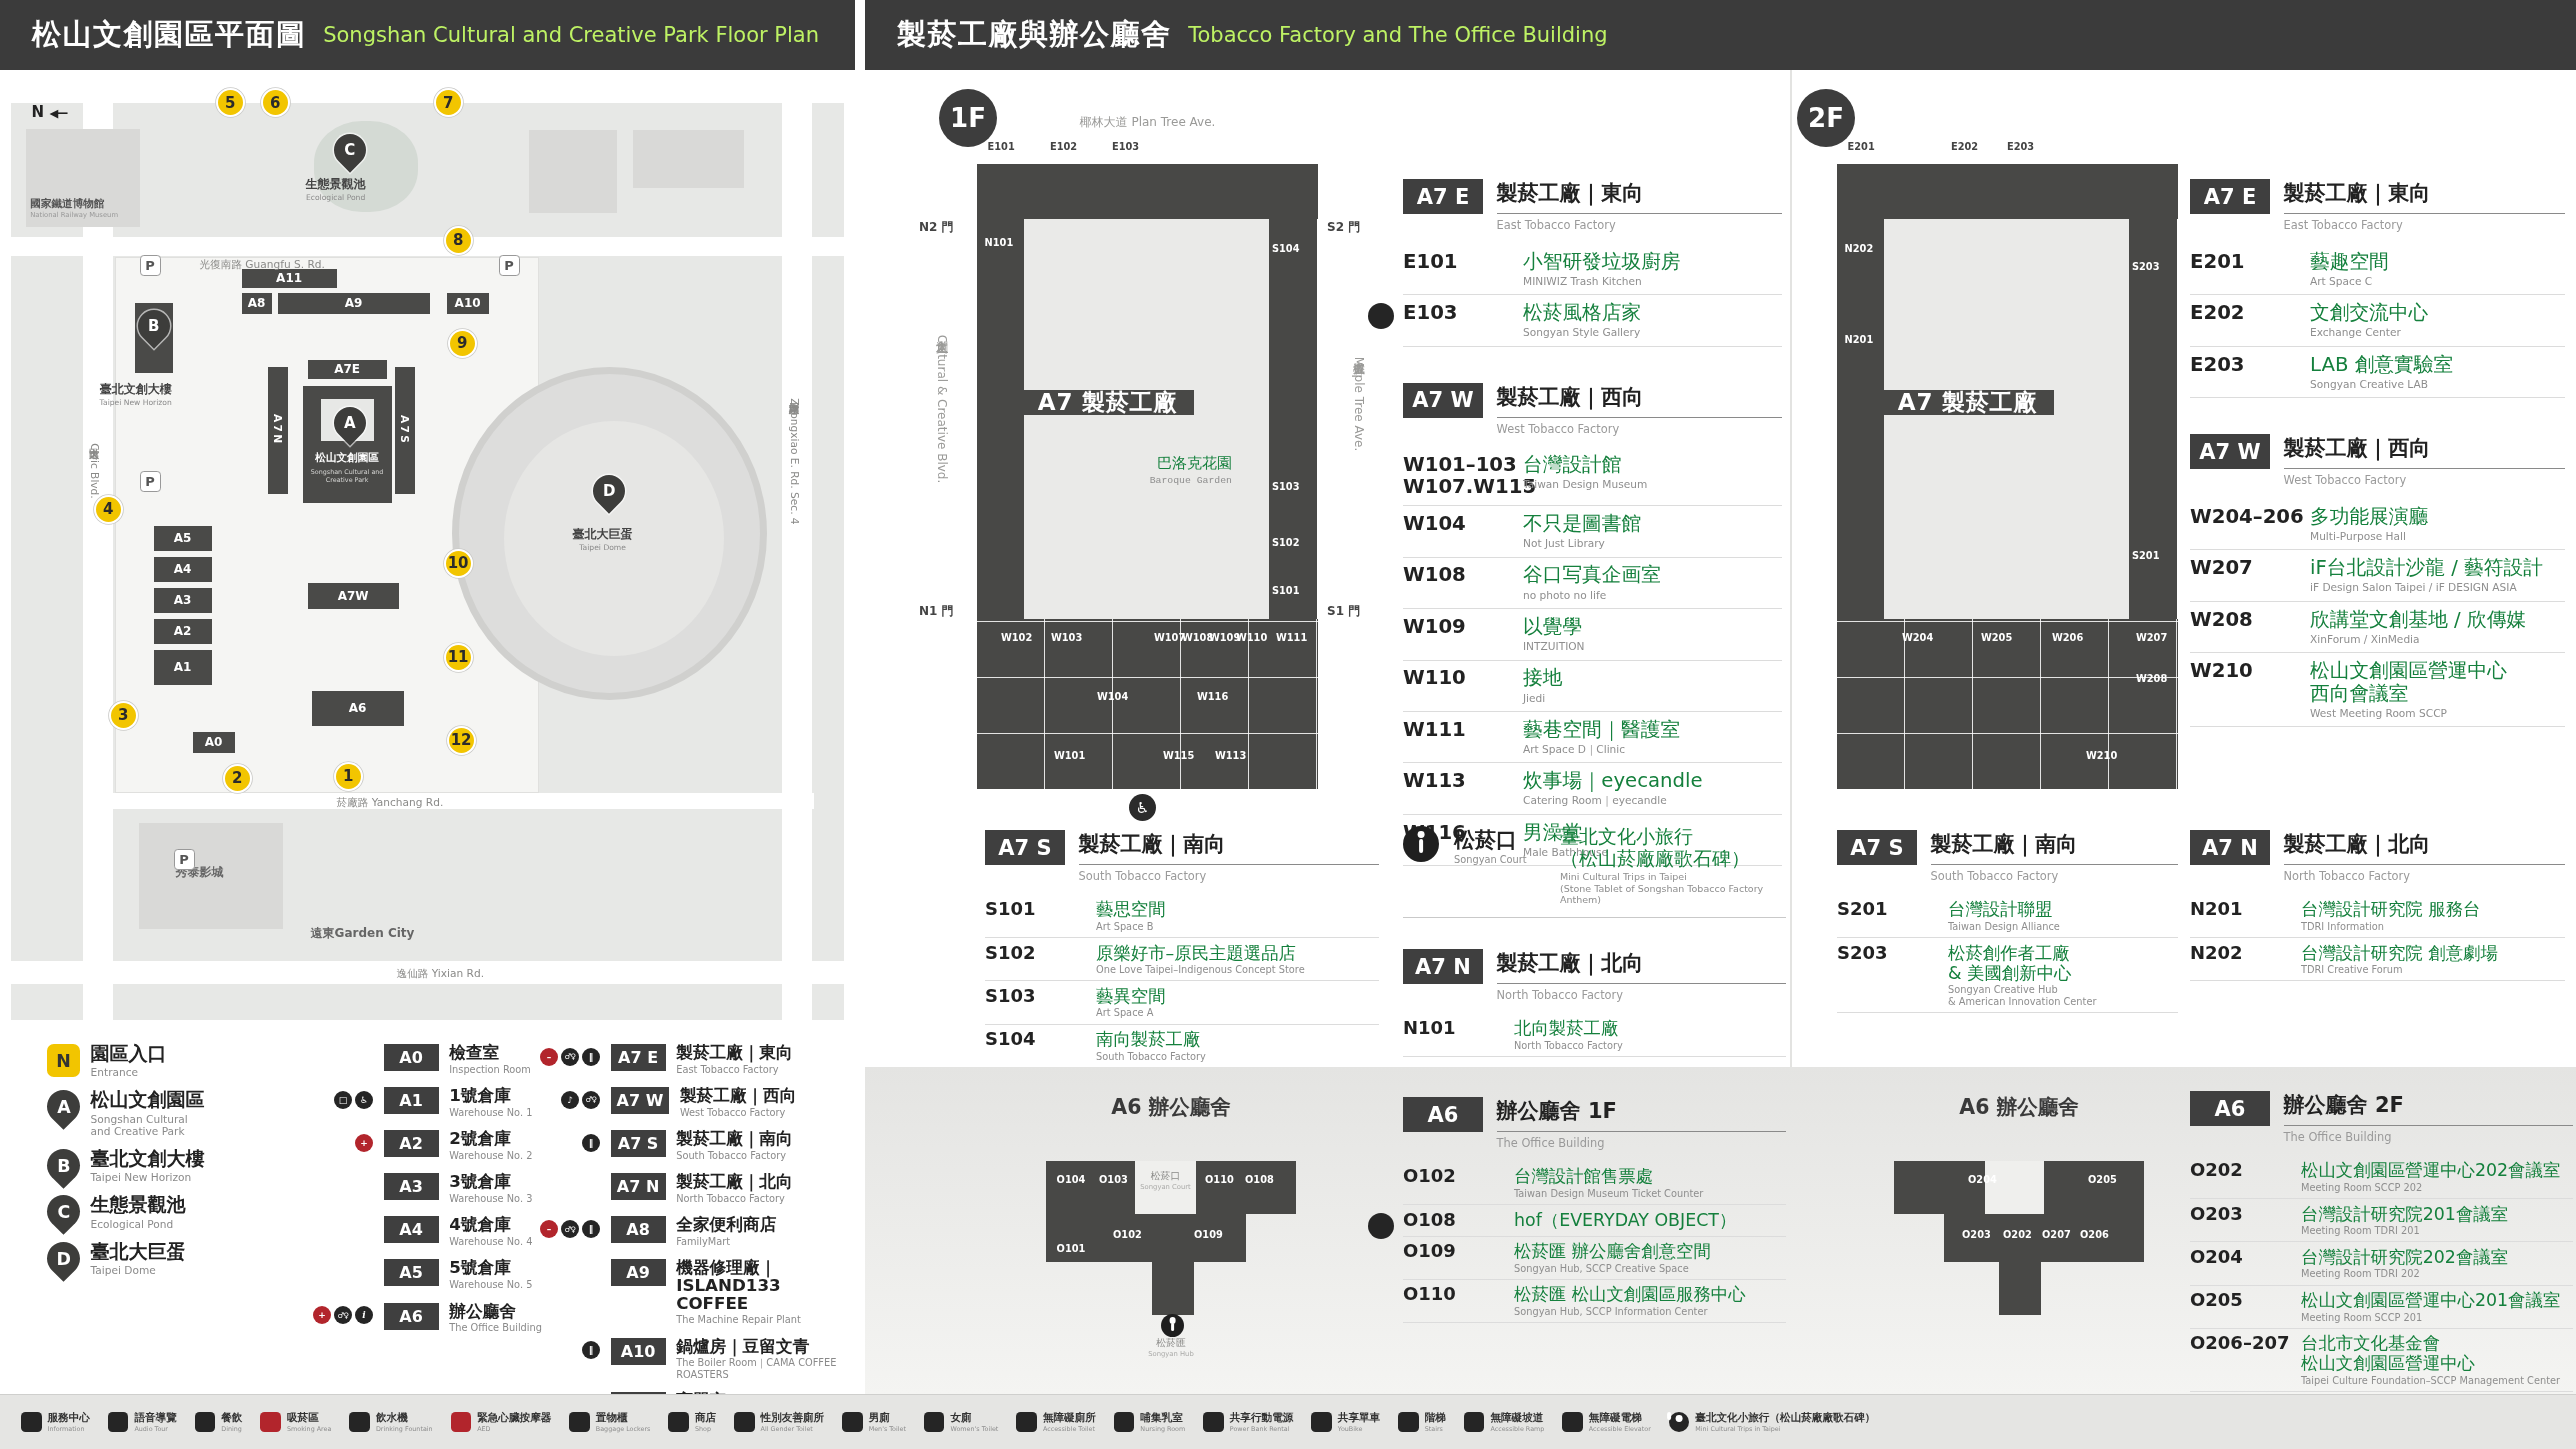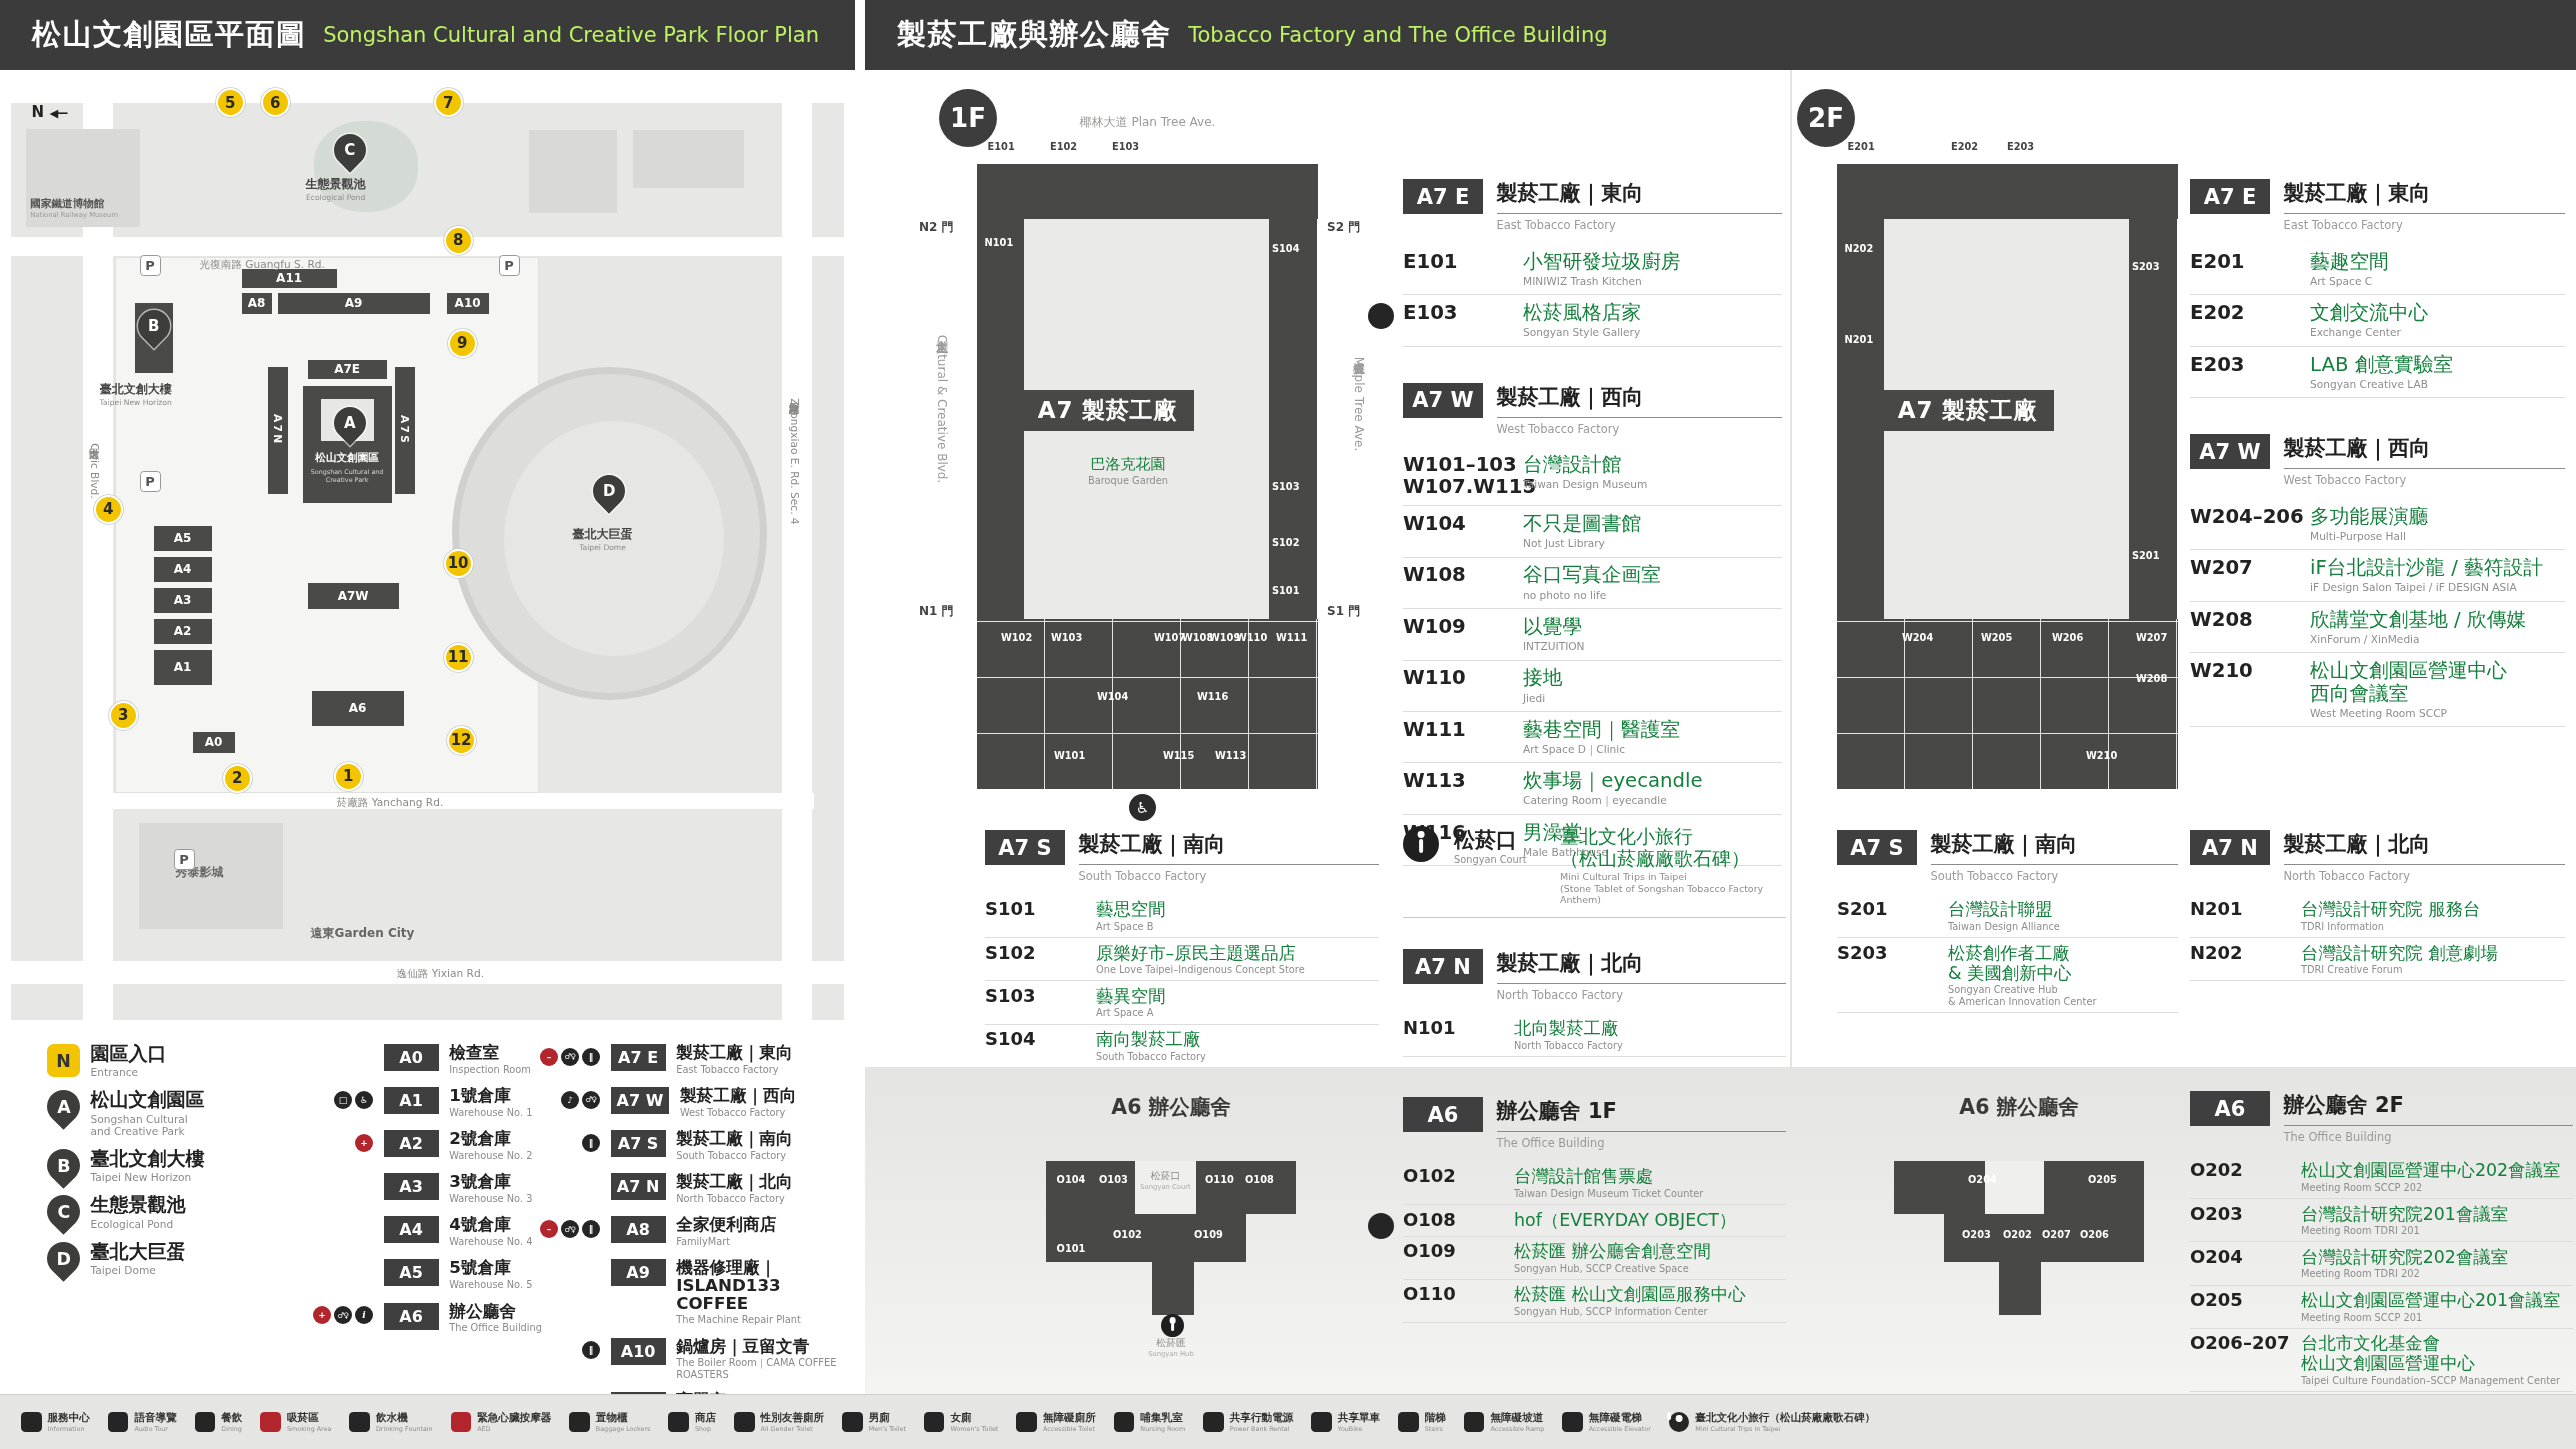--- a/index.html
+++ b/index.html
@@ -97,22 +97,22 @@
   .plan{position:absolute;width:341px;height:624px;}
   #plan1f{left:977px;top:164px;}
   #plan2f{left:1837px;top:164px;}
   .pbar{position:absolute;background:#484846;}
   .pb-top{left:0;top:0;width:341px;height:55px;}
   .pb-left{left:0;top:0;width:47px;height:455px;}
   .pb-right{left:292px;top:0;width:48px;height:624px;}
   .pb-bottom{left:0;top:455px;width:341px;height:170px;}
   .pcourtY{position:absolute;left:47px;top:55px;width:245px;height:400px;background:#eaeae8;}
   .pgrid{position:absolute;left:0;top:455px;width:341px;height:170px;background-image:repeating-linear-gradient(90deg,transparent 0 67px,rgba(255,255,255,.85) 67px 68px),repeating-linear-gradient(0deg,transparent 0 55px,rgba(255,255,255,.85) 55px 56px);}
-  .pbig{position:absolute;left:44px;top:226px;width:173px;height:41px;background:#484846;color:#fff;font-size:23px;font-weight:bold;display:flex;align-items:center;justify-content:center;letter-spacing:0.8px;white-space:nowrap;}
-  .pcourtcap{position:absolute;left:47px;top:292px;width:208px;text-align:center;color:#9b9b99;}
+  .pbig{position:absolute;left:44px;top:226px;width:173px;height:25px;background:#484846;color:#fff;font-size:23px;font-weight:bold;display:flex;align-items:center;justify-content:center;letter-spacing:0.8px;white-space:nowrap;}
+  .pcourtcap{position:absolute;left:47px;top:292px;width:208px;text-align:right;color:#9b9b99;font-family:Liberation Mono, monospace;}
   .pcourtcap .zh{display:block;font-size:15px;}
   .pcourtcap .en{display:block;font-size:9.8px;}
   .rm{position:absolute;color:#fff;font-size:9.8px;font-weight:bold;white-space:nowrap;}
   .pstreet{position:absolute;color:#9a9a98;font-size:12px;white-space:nowrap;}
   .pgate{position:absolute;color:#444;font-size:12px;font-weight:bold;white-space:nowrap;}
   .pacc{position:absolute;left:152px;top:630px;width:27px;height:27px;border-radius:50%;background:#2b2b2b;color:#fff;font-size:15px;display:flex;align-items:center;justify-content:center;}
 
   
   .dircol{position:absolute;}
   #col-1f-right{left:1403px;top:179px;width:379px;}

